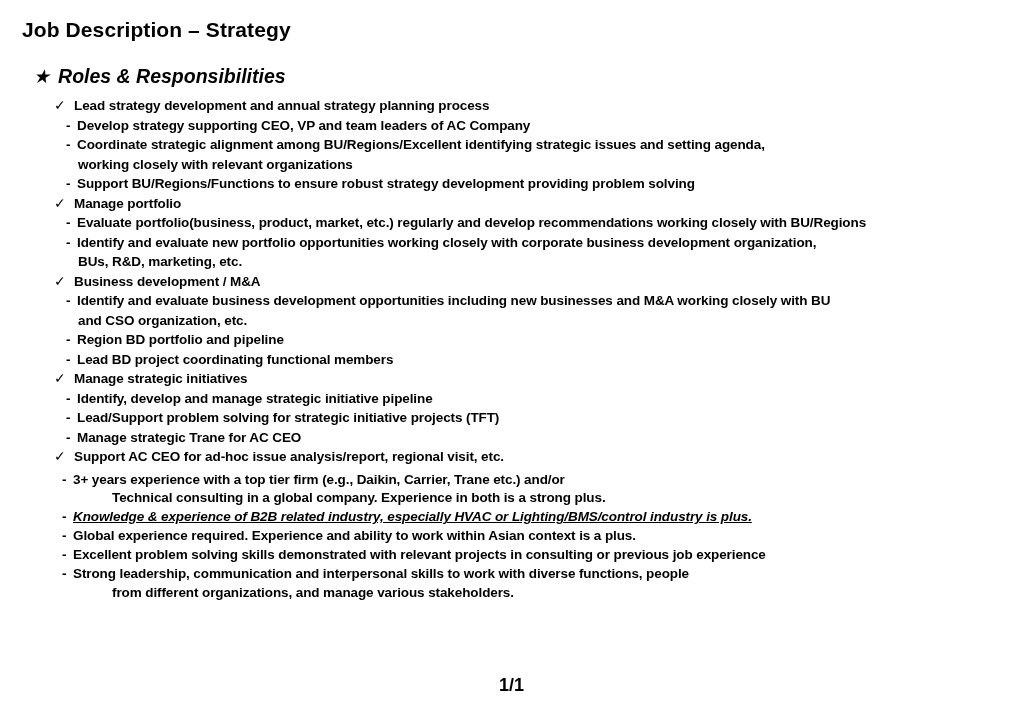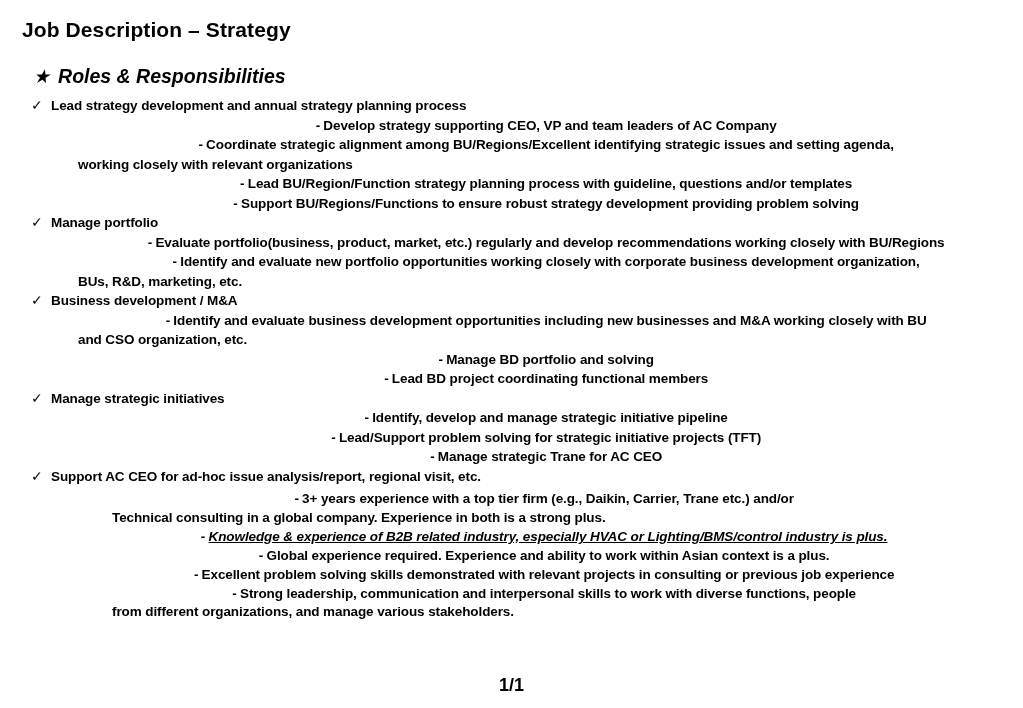--- a/index.html
+++ b/index.html
@@ -54,28 +54,28 @@
   .line {
     font-size: 13.5px;
     font-weight: 700;
     line-height: 19.5px;
     letter-spacing: -0.1px;
     white-space: nowrap;
   }
   .sec-qual .line {
     line-height: 18.9px;
   }
-  .line.check { padding-left: 31px; }
+  .line.check { padding-left: 54px; }
   .line.check .marker {
     display: inline-block;
     width: 20px;
     font-weight: 400;
     font-size: 14px;
   }
-  .line.dash { padding-left: 66px; text-align: center; }
+  .line.dash { padding-left: 66px; }
   .line.dash .marker {
     display: inline-block;
     width: 11px;
   }
   .line.cont { padding-left: 78px; }
   .sec-qual .line.dash { padding-left: 62px; }
   .sec-qual .line.dash .marker { width: 11px; }
   .sec-qual .line.cont { padding-left: 112px; }
   .text.em {
     font-style: italic;
@@ -103,39 +103,38 @@
     <div class="bullet-list">
 
         <div class="line check"><span class="marker">✓</span><span class="text">Lead strategy development and annual strategy planning process</span></div>
 
         <div class="line dash"><span class="marker">-</span><span class="text">Develop strategy supporting CEO, VP and team leaders of AC Company</span></div>
 
         <div class="line dash"><span class="marker">-</span><span class="text">Coordinate strategic alignment among BU/Regions/Excellent identifying strategic issues and setting agenda,</span></div>
 
         <div class="line cont"><span class="text">working closely with relevant organizations</span></div>
 
-        <div class="line dash"><span class="marker">-</span><span class="text">Lead BU/Region/Function strategy planning process with guideline, questions and/or templates</span></div>
 
         <div class="line dash"><span class="marker">-</span><span class="text">Support BU/Regions/Functions to ensure robust strategy development providing problem solving</span></div>
 
         <div class="line check"><span class="marker">✓</span><span class="text">Manage portfolio</span></div>
 
         <div class="line dash"><span class="marker">-</span><span class="text">Evaluate portfolio(business, product, market, etc.) regularly and develop recommendations working closely with BU/Regions</span></div>
 
         <div class="line dash"><span class="marker">-</span><span class="text">Identify and evaluate new portfolio opportunities working closely with corporate business development organization,</span></div>
 
         <div class="line cont"><span class="text">BUs, R&amp;D, marketing, etc.</span></div>
 
         <div class="line check"><span class="marker">✓</span><span class="text">Business development / M&amp;A</span></div>
 
         <div class="line dash"><span class="marker">-</span><span class="text">Identify and evaluate business development opportunities including new businesses and M&amp;A working closely with BU</span></div>
 
         <div class="line cont"><span class="text">and CSO organization, etc.</span></div>
 
-        <div class="line dash"><span class="marker">-</span><span class="text">Manage BD portfolio and solving</span></div>
+        <div class="line dash"><span class="marker">-</span><span class="text">Region BD portfolio and pipeline</span></div>
 
         <div class="line dash"><span class="marker">-</span><span class="text">Lead BD project coordinating functional members</span></div>
 
         <div class="line check"><span class="marker">✓</span><span class="text">Manage strategic initiatives</span></div>
 
         <div class="line dash"><span class="marker">-</span><span class="text">Identify, develop and manage strategic initiative pipeline</span></div>
 
         <div class="line dash"><span class="marker">-</span><span class="text">Lead/Support problem solving for strategic initiative projects (TFT)</span></div>
 
         <div class="line dash"><span class="marker">-</span><span class="text">Manage strategic Trane for AC CEO</span></div>

